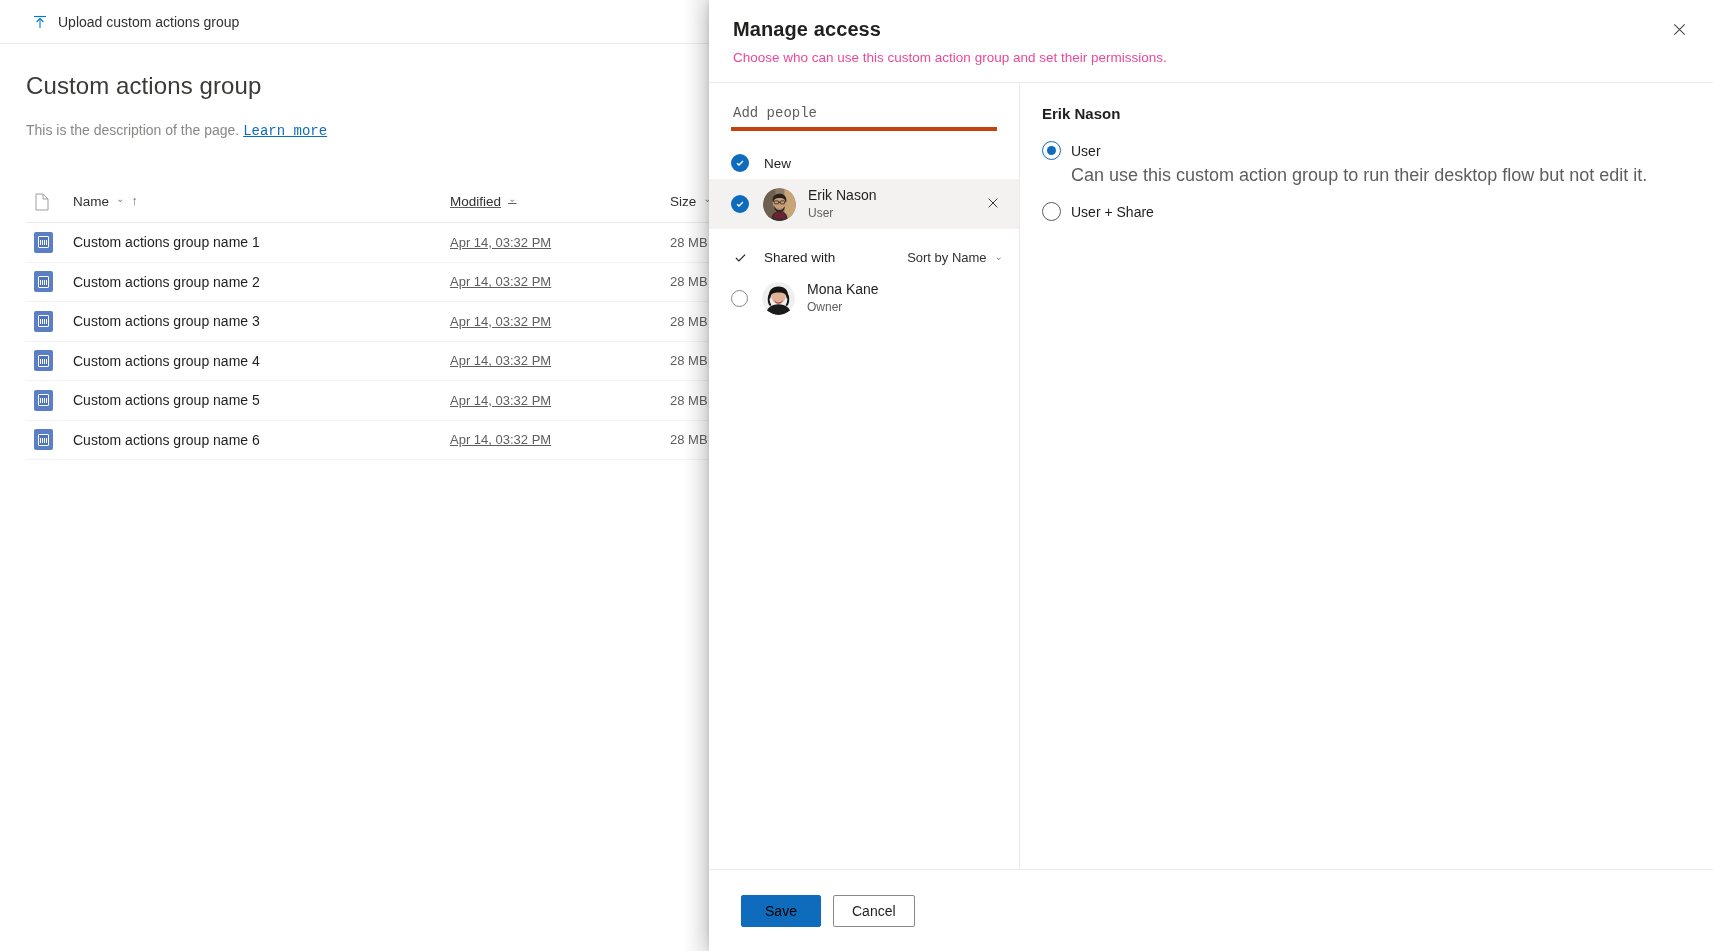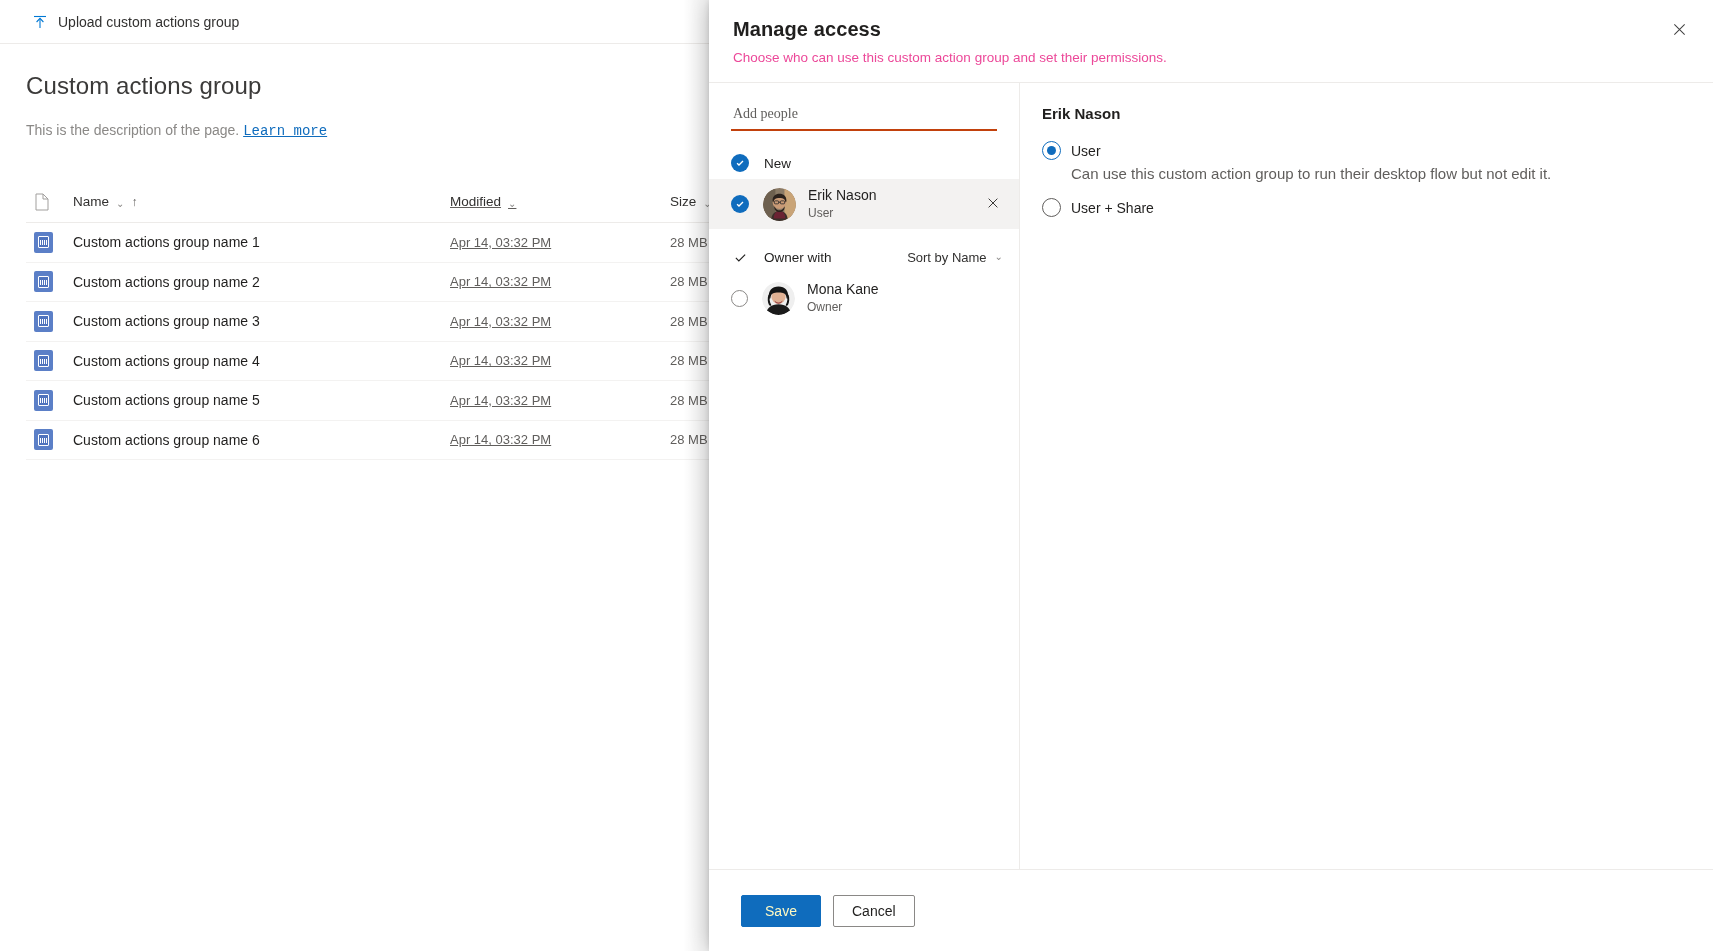--- a/index.html
+++ b/index.html
@@ -51,21 +51,21 @@
   .list-row {
     display: flex; align-items: center;
     height: 39.5px;
     border-bottom: 1px solid #f3f2f1;
     font-size: 14px; color: #201f1e;
   }
   .col-icon { width: 47px; display: flex; justify-content: flex-start; padding-left: 8px; }
   .col-name { width: 377px; }
   .col-mod  { width: 220px; color: #605e5c; font-size: 13px; text-decoration: underline; }
   .col-size { width: 120px; color: #605e5c; font-size: 13px; }
-  .hdr-cell { display: flex; align-items: flex-end; gap: 7px; cursor: pointer; }
+  .hdr-cell { display: flex; align-items: flex-start; gap: 7px; cursor: pointer; }
   .chev { font-size: 10px; color: #8a8886; line-height: 1; }
   .sortup { font-size: 12px; color: #605e5c; }
 
   .doc-glyph { width: 16px; height: 18px; }
   .file-tile {
     width: 19px; height: 21px;
     background: #5b7fc7;
     border-radius: 2px;
     display: flex; align-items: center; justify-content: center;
   }
@@ -105,22 +105,22 @@
 
   .split-left {
     width: 311px; border-right: 1px solid #edebe9;
     padding: 18px 0 0 0;
     display: flex; flex-direction: column;
   }
   .split-right { flex: 1; padding: 22px 0 0 22px; }
 
   .people-input-wrap { padding: 0 22px 0 22px; }
   .people-input {
-    width: 100%; border: none; border-bottom: 2px solid #c2410c;
-    height: 30px; font-size: 14px; font-family: Liberation Serif, serif;
+    width: 100%; border: none; border-bottom: 4px solid #c2410c;
+    height: 30px; font-size: 14px; font-family: Liberation Mono, monospace;
     color: #201f1e; outline: none; padding: 0 2px 2px 2px;
     background: transparent;
   }
   .people-input::placeholder { color: #605e5c; }
 
   .group-head {
     display: flex; align-items: center;
     height: 32px; margin-top: 16px; padding-left: 22px;
     font-size: 13.5px; color: #201f1e;
   }
@@ -173,35 +173,35 @@
   .radio {
     width: 19px; height: 19px; border-radius: 50%;
     border: 1px solid #605e5c; background: #fff;
     display: flex; align-items: center; justify-content: center; flex: 0 0 auto;
   }
   .radio.on { border: 1px solid #0f6cbd; border-width: 1.5px; }
   .radio.on::after {
     content: ""; width: 9px; height: 9px; border-radius: 50%; background: #0f6cbd;
   }
   .perm-label { font-size: 14px; color: #201f1e; }
-  .perm-desc { font-size: 15px; color: #605e5c; margin-left: 29px; margin-top: 5px; }
+  .perm-desc { font-size: 18px; color: #605e5c; margin-left: 29px; margin-top: 5px; }
 
   
   .panel-footer {
     height: 82px; display: flex; align-items: center;
     gap: 12px; padding-left: 32px;
     border-top: 1px solid #edebe9;
     background: #fff;
   }
   .btn {
     height: 32px; min-width: 80px; padding: 0 18px;
     font-size: 14px; font-family: inherit; cursor: pointer;
     border-radius: 2px;
   }
-  .btn-primary { background: #0f6cbd; color: #fef9c3; border: 1px solid #0f6cbd; }
+  .btn-primary { background: #0f6cbd; color: #000000; border: 1px solid #0f6cbd; }
   .btn-secondary { background: #fff; color: #201f1e; border: 1px solid #8a8886; }
 
   
   .panel-scrim {
     position: absolute; top: 0; right: 1004px; width: 26px; height: 951px;
     background: linear-gradient(to left, rgba(0,0,0,.085), rgba(0,0,0,0));
     pointer-events: none;
   }
 </style>
 </head>
@@ -398,21 +398,21 @@
             </span>
           </button>
         </div>
 
         <div class="group-head shared">
           <span class="check-plain">
             <svg viewBox="0 0 14 14" width="13" height="13" fill="none" stroke="currentColor" stroke-width="1.2">
                 <path d="M2 7.4l3.2 3.2L12 3.8"></path>
               </svg>
           </span>
-          <span class="label">Owner with</span>
+          <span class="label">Shared with</span>
           <span class="sort-control">
             <span>Sort by Name</span>
             <span class="chev">⌄</span>
           </span>
         </div>
 
         <div class="person-row">
           <span class="circle-empty"></span>
           <span class="avatar">
             <svg viewBox="0 0 40 40" width="33" height="33">

